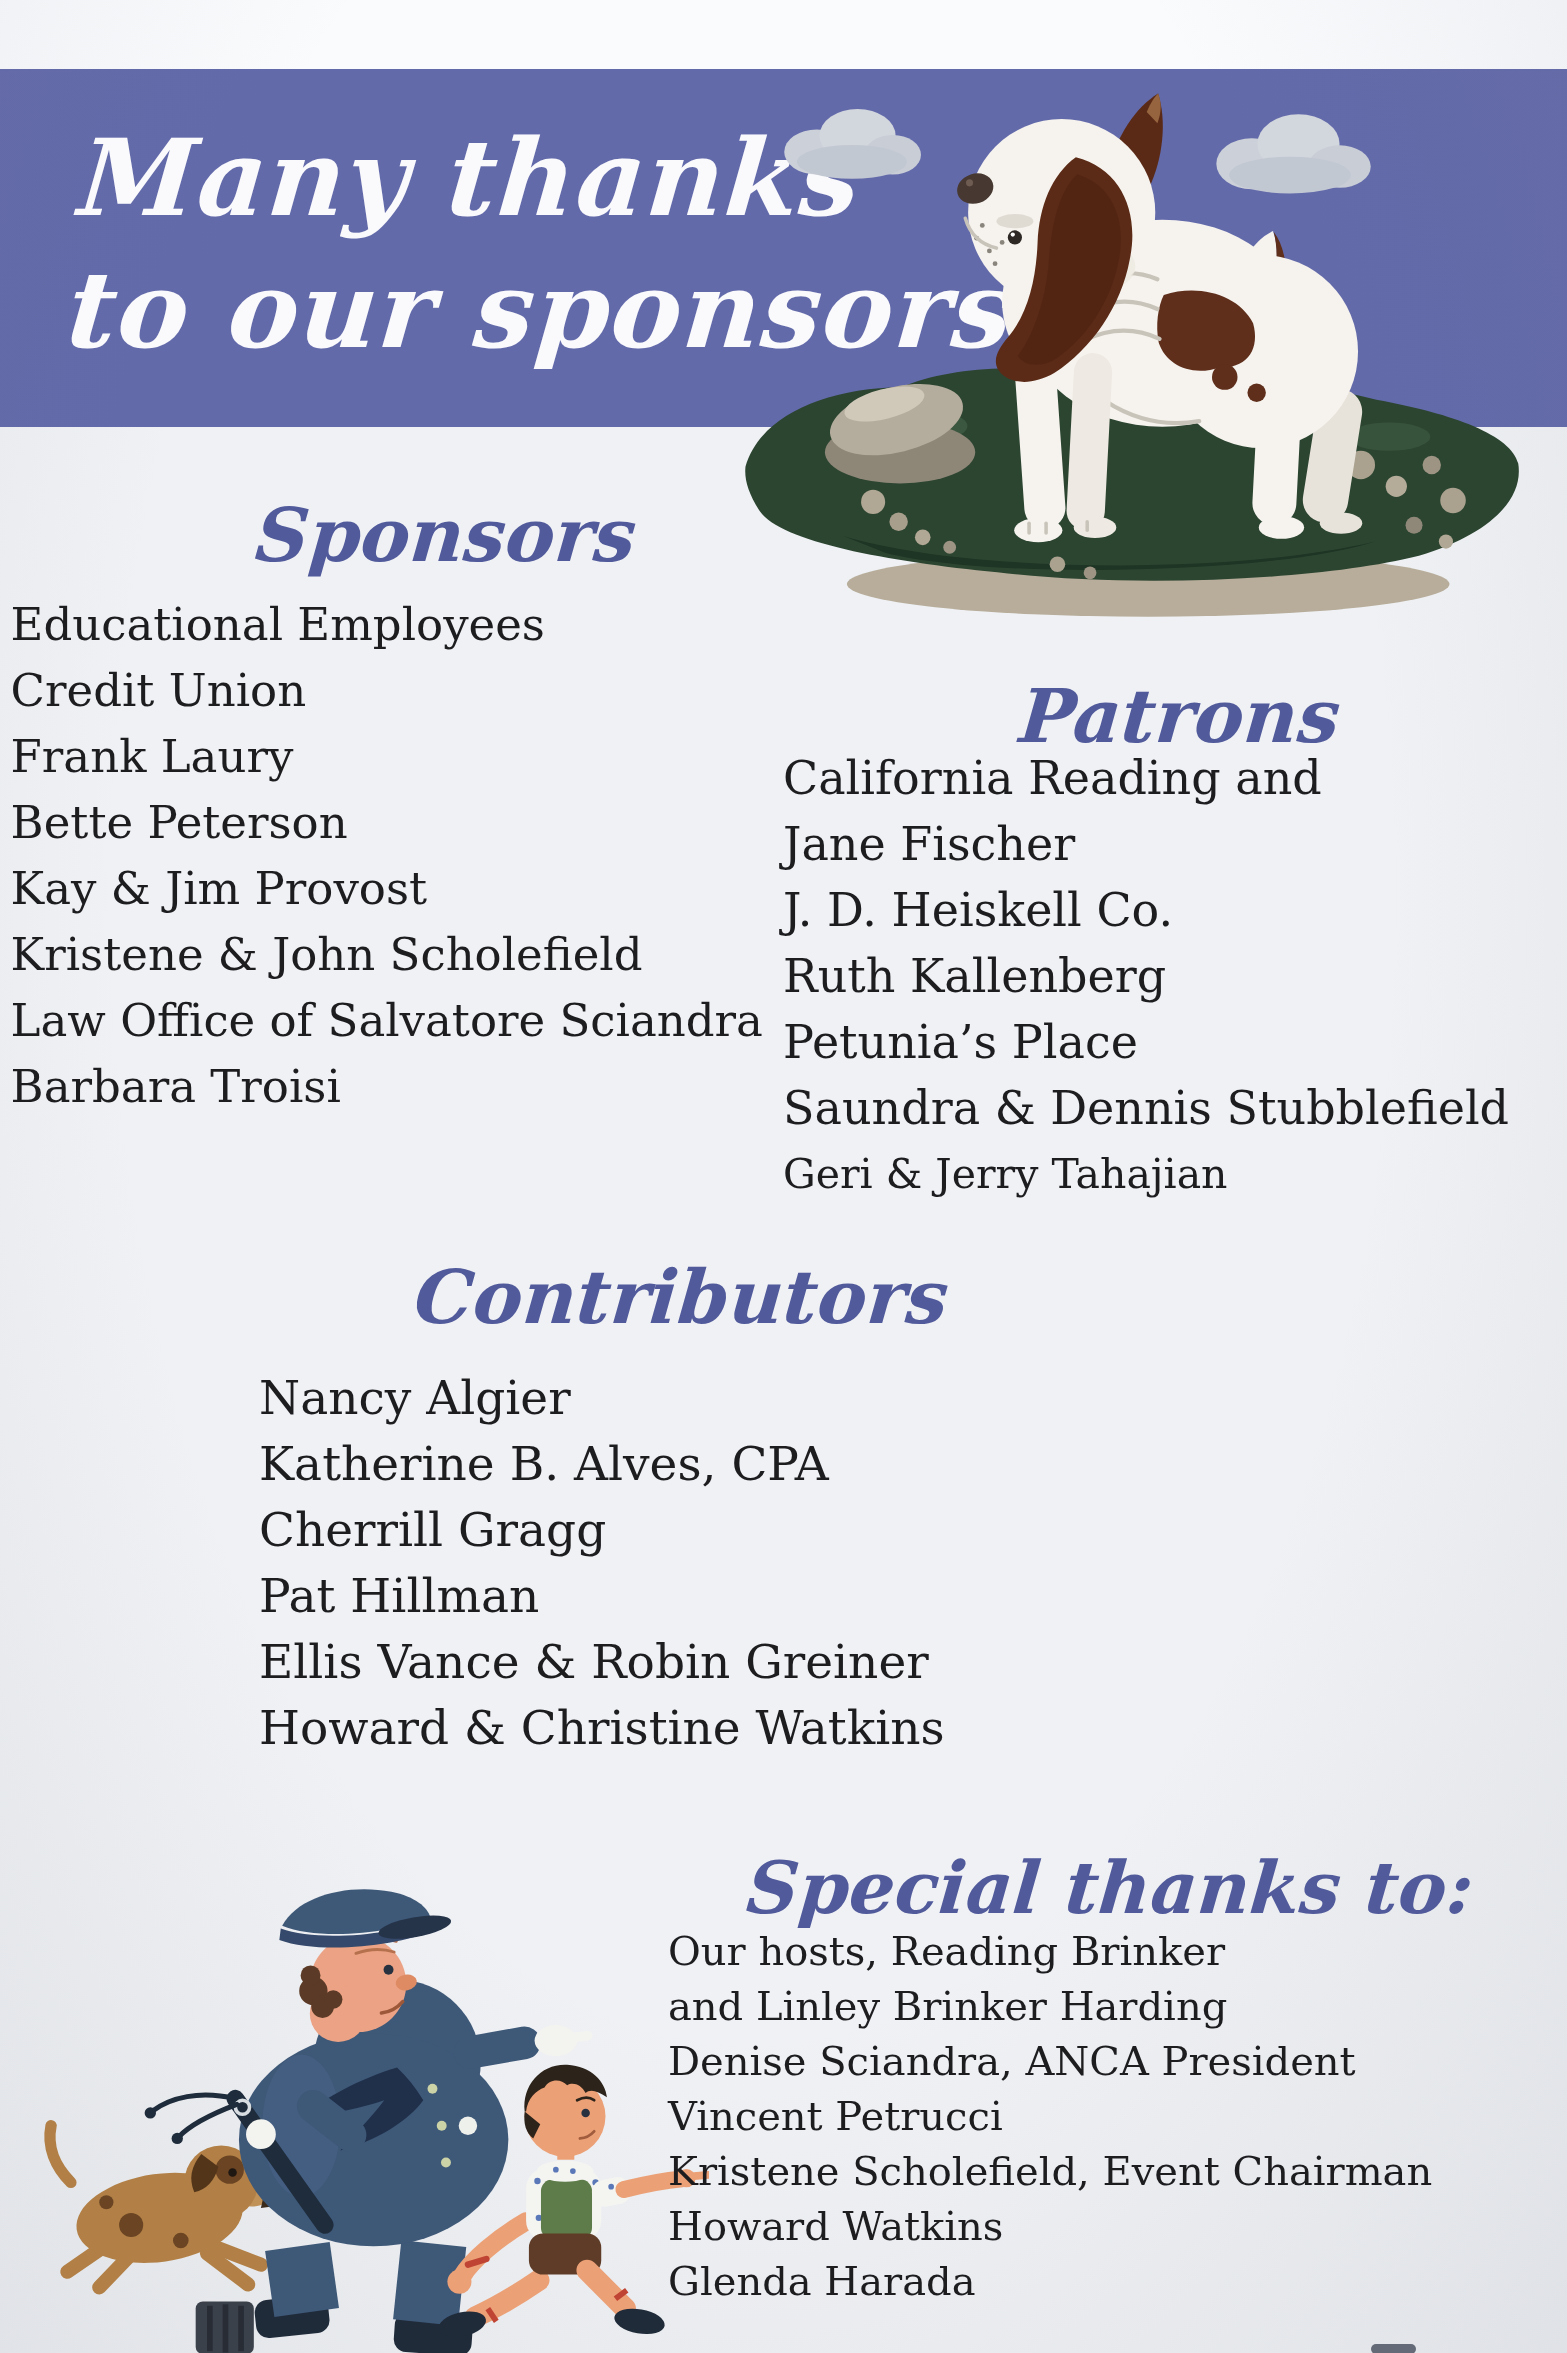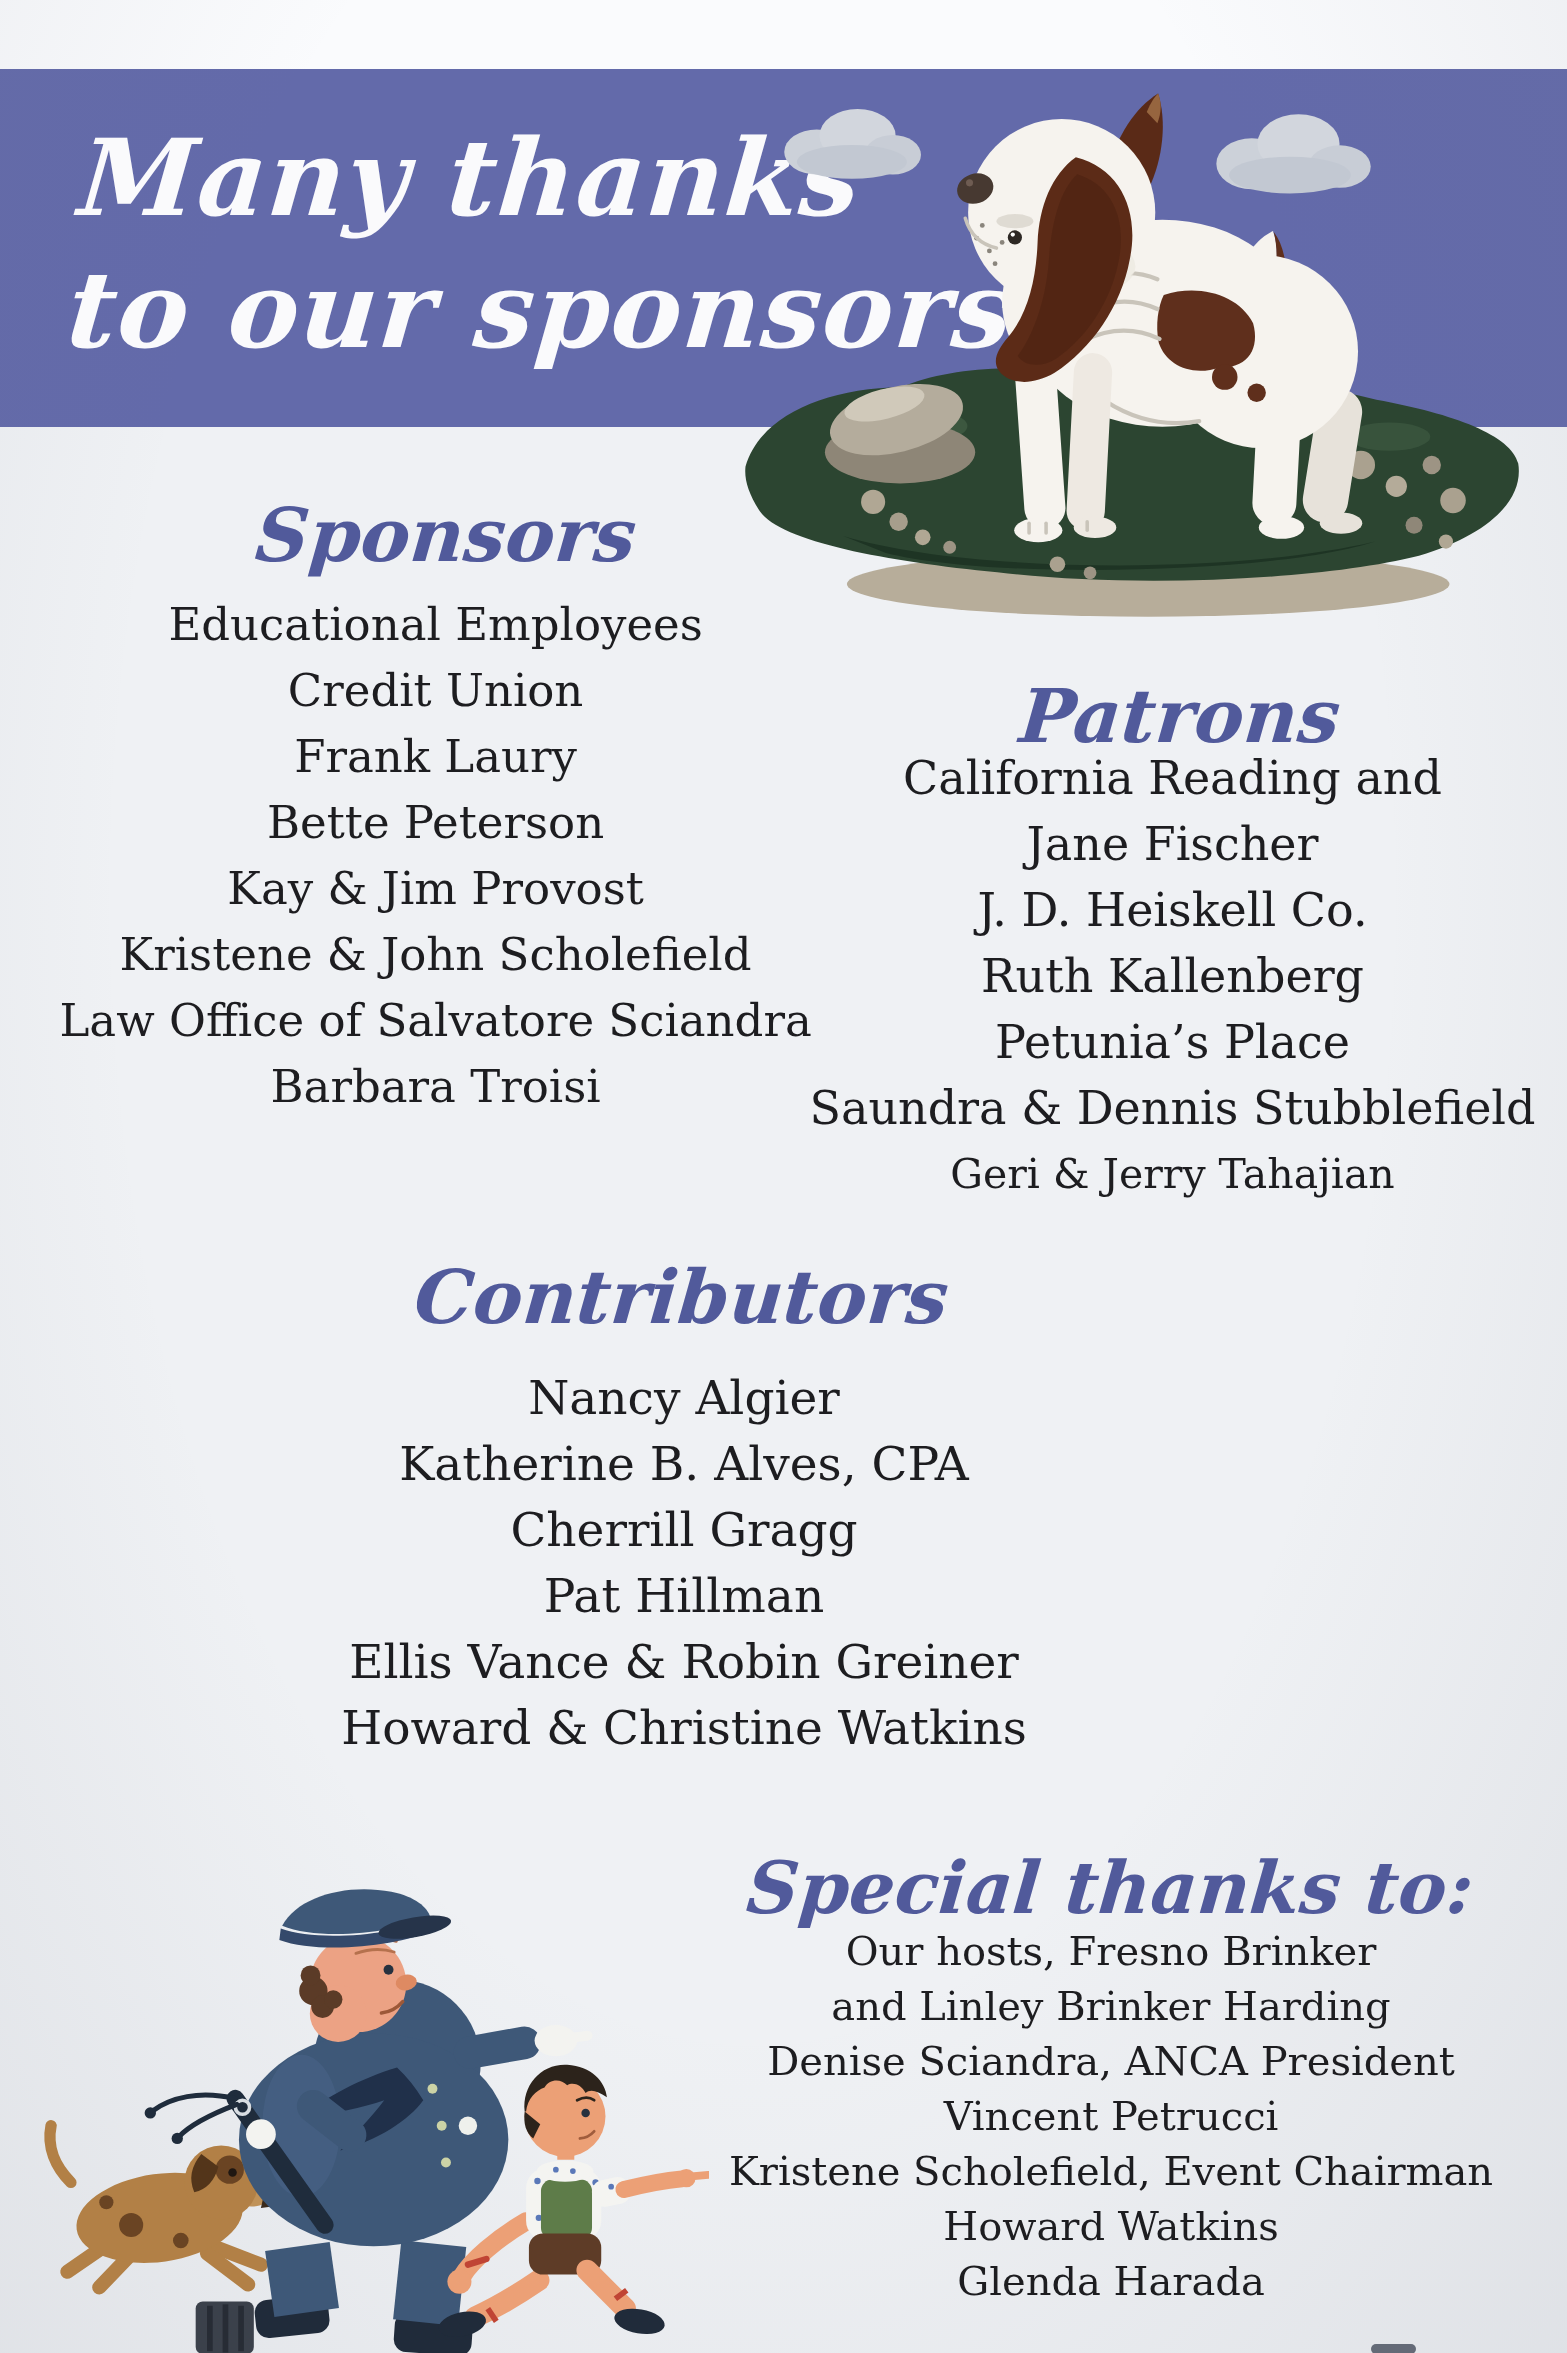--- a/index.html
+++ b/index.html
@@ -12,21 +12,21 @@
   .banner{position:absolute;left:0;top:69px;width:100%;height:358px;background:var(--banner_bg,#636aaa);}
   .banner-title{position:absolute;left:74px;top:112px;z-index:2;
         color:var(--banner_text,#fafafc);font-size:106px;line-height:132px;
         font-style:italic;font-weight:bold;transform:skewX(-5deg);white-space:nowrap;letter-spacing:1.4px;}
   .heading{position:absolute;color:var(--heading,#515a9b);font-style:italic;font-weight:bold;
         text-align:center;white-space:nowrap;font-size:74px;line-height:79px;transform:skewX(-5deg);z-index:4;}
   .h-sponsors{left:120px;top:496px;width:652px;}
   .h-patrons{left:861px;top:677px;width:638px;}
   .h-contributors{left:327px;top:1258px;width:709px;}
   .h-special{left:650px;top:1848px;width:921px;font-size:72px;}
-  .list{position:absolute;color:var(--body_text,#1d1d20);text-align:center;z-index:4;}
+  .list{position:absolute;color:var(--body_text,#1d1d20);text-align:left;z-index:4;}
   .list .line{white-space:nowrap;}
   .list-sponsors{left:10.6px;top:592px;width:850px;font-size:45px;line-height:66px;}
   .list-patrons{left:783px;top:745px;width:779px;font-size:46px;line-height:66px;}
   .list-patrons .line:nth-child(7){font-size:41px;}
   .list-contributors{left:259px;top:1322px;width:850px;font-size:47px;line-height:66px;margin-top:43px;}
   .list-special{left:668px;top:1924px;width:886px;font-size:40px;line-height:55px;}
   .cloud{position:absolute;z-index:2;}
   .cloud-1{left:774px;top:97px;width:153px;height:86px;}
   .cloud-2{left:1205px;top:104px;width:170px;height:94px;}
   .puppy-box{position:absolute;left:737px;top:68px;width:794px;height:553px;z-index:3;}
@@ -179,21 +179,21 @@
     </div>
   <div class="list list-contributors">
       <div class="line">Nancy Algier</div>
       <div class="line">Katherine B. Alves, CPA</div>
       <div class="line">Cherrill Gragg</div>
       <div class="line">Pat Hillman</div>
       <div class="line">Ellis Vance &amp; Robin Greiner</div>
       <div class="line">Howard &amp; Christine Watkins</div>
     </div>
   <div class="list list-special">
-      <div class="line">Our hosts, Fresno Brinker</div>
+      <div class="line">Our hosts, Reading Brinker</div>
       <div class="line">and Linley Brinker Harding</div>
       <div class="line">Denise Sciandra, ANCA President</div>
       <div class="line">Vincent Petrucci</div>
       <div class="line">Kristene Scholefield, Event Chairman</div>
       <div class="line">Howard Watkins</div>
       <div class="line">Glenda Harada</div>
     </div>
 
   <svg class="chase-box" viewBox="0 0 1000 842">
     <g>

